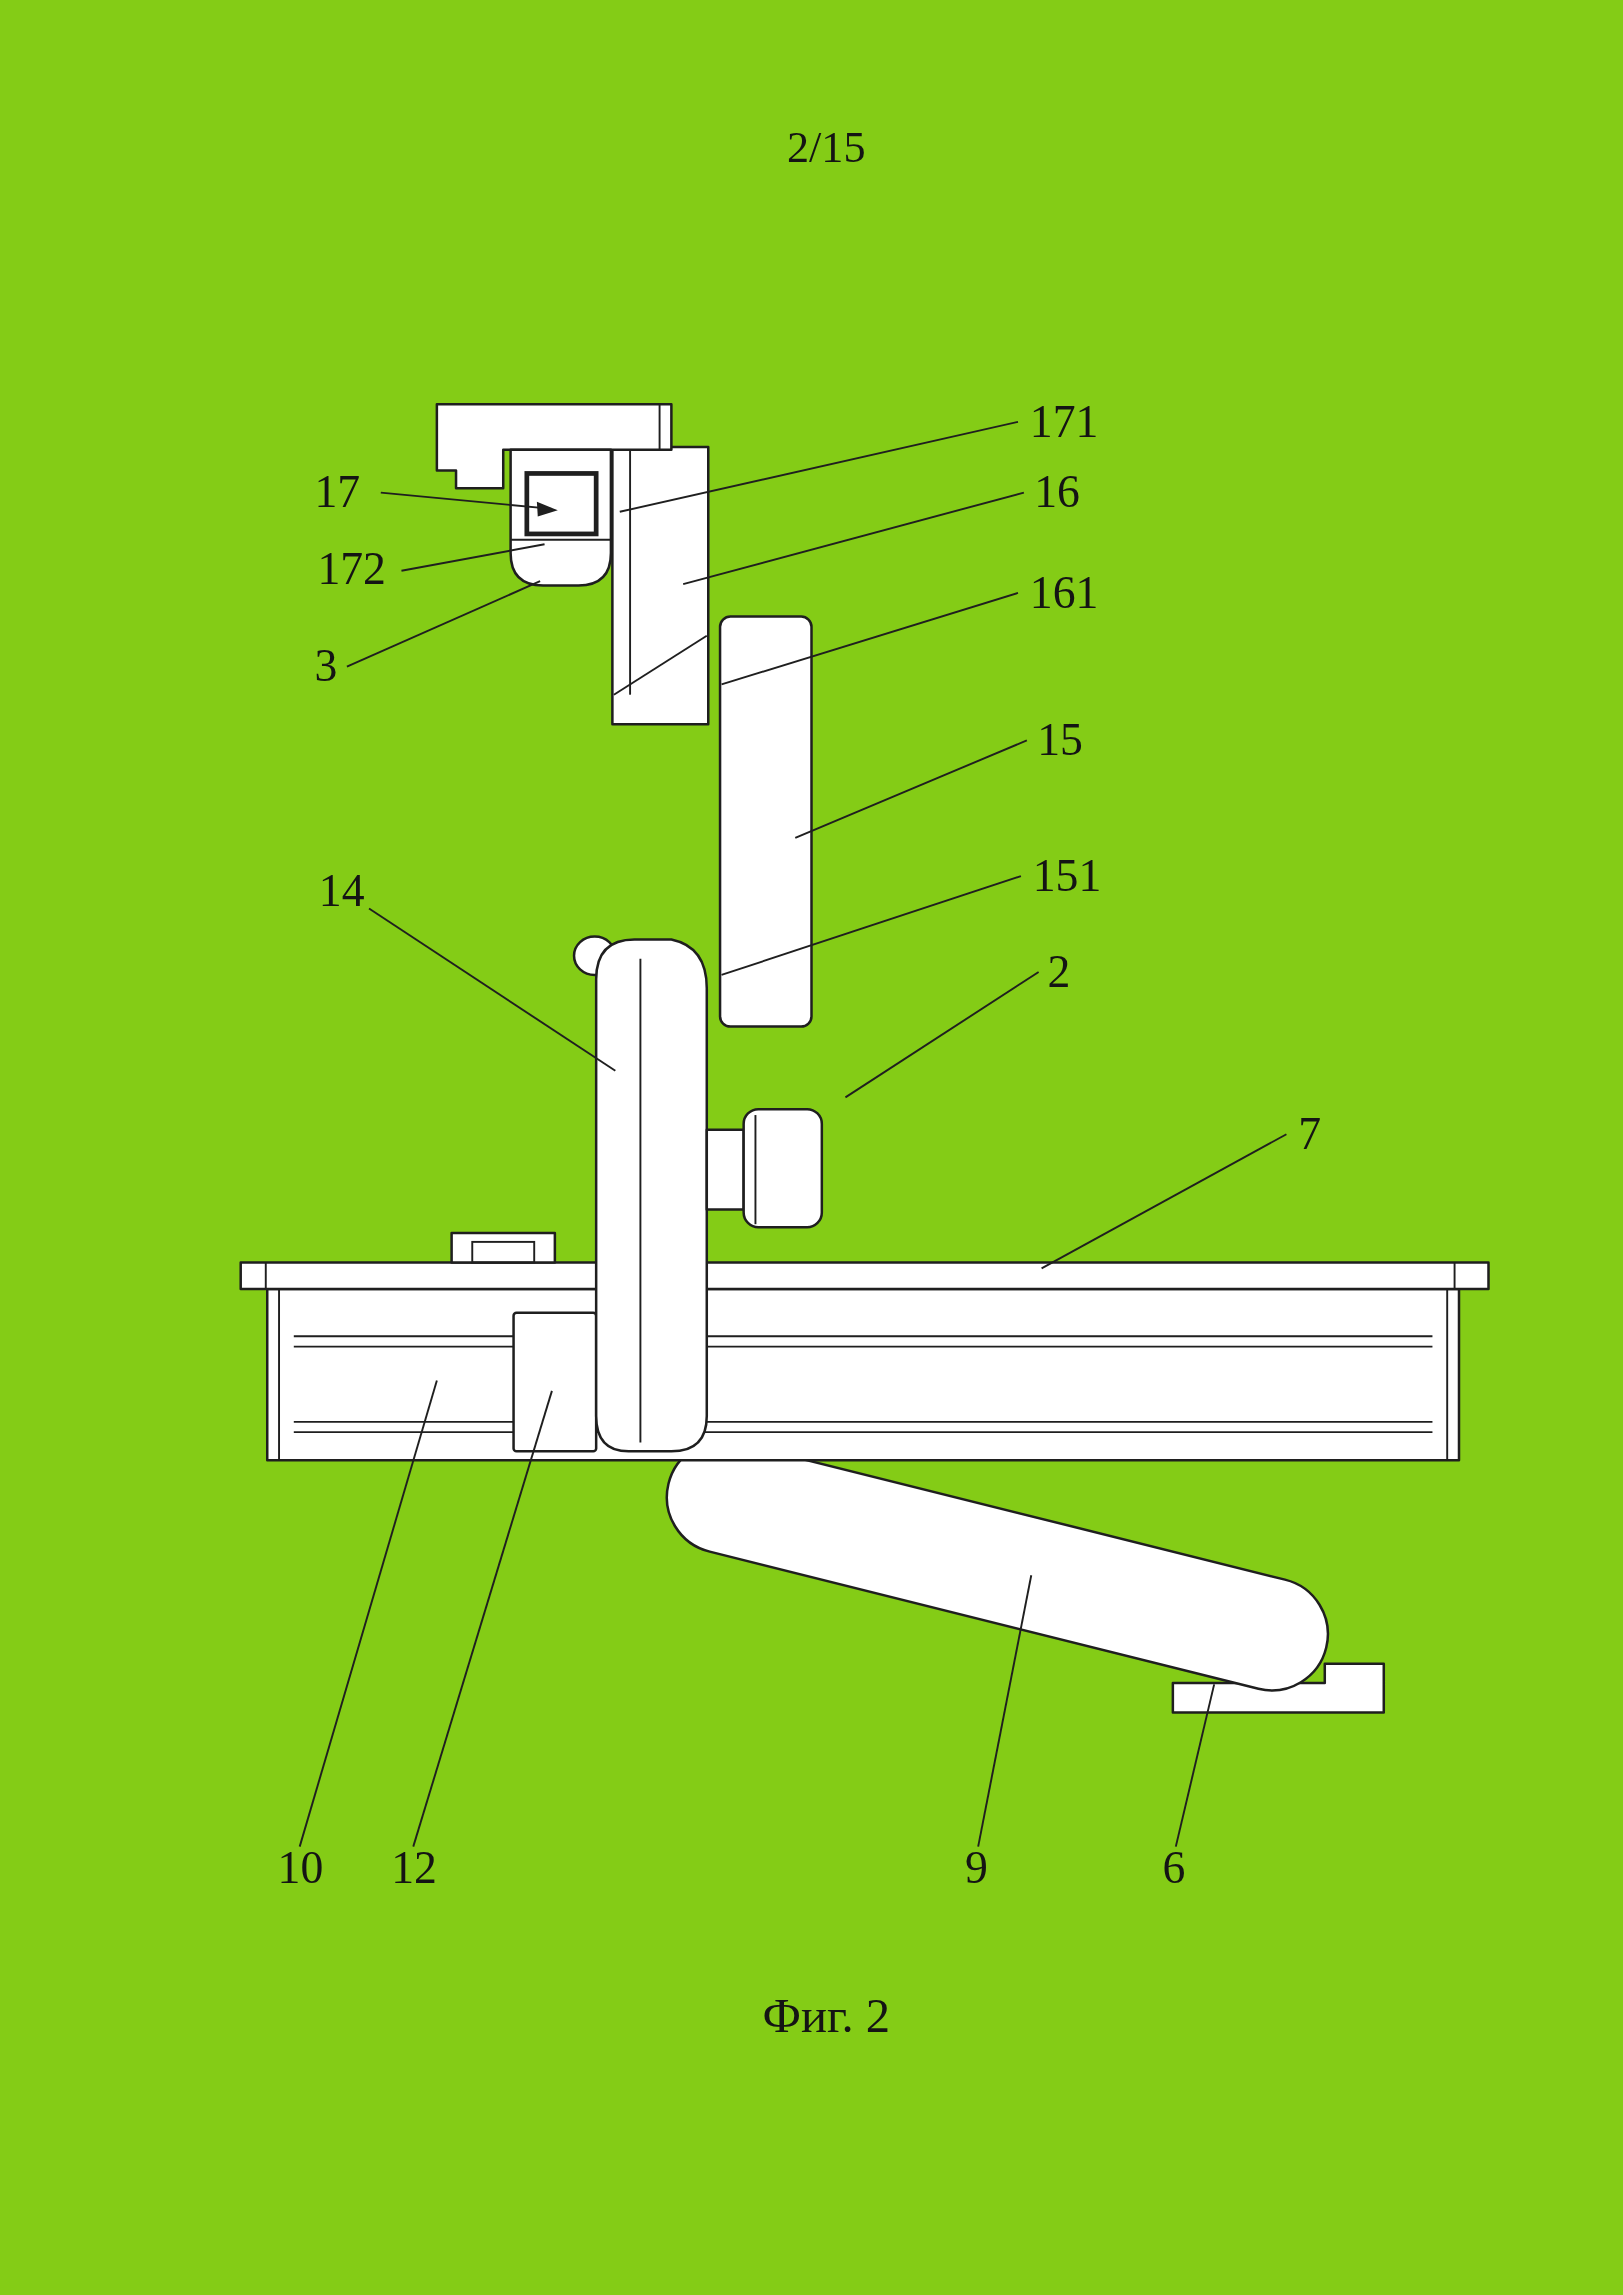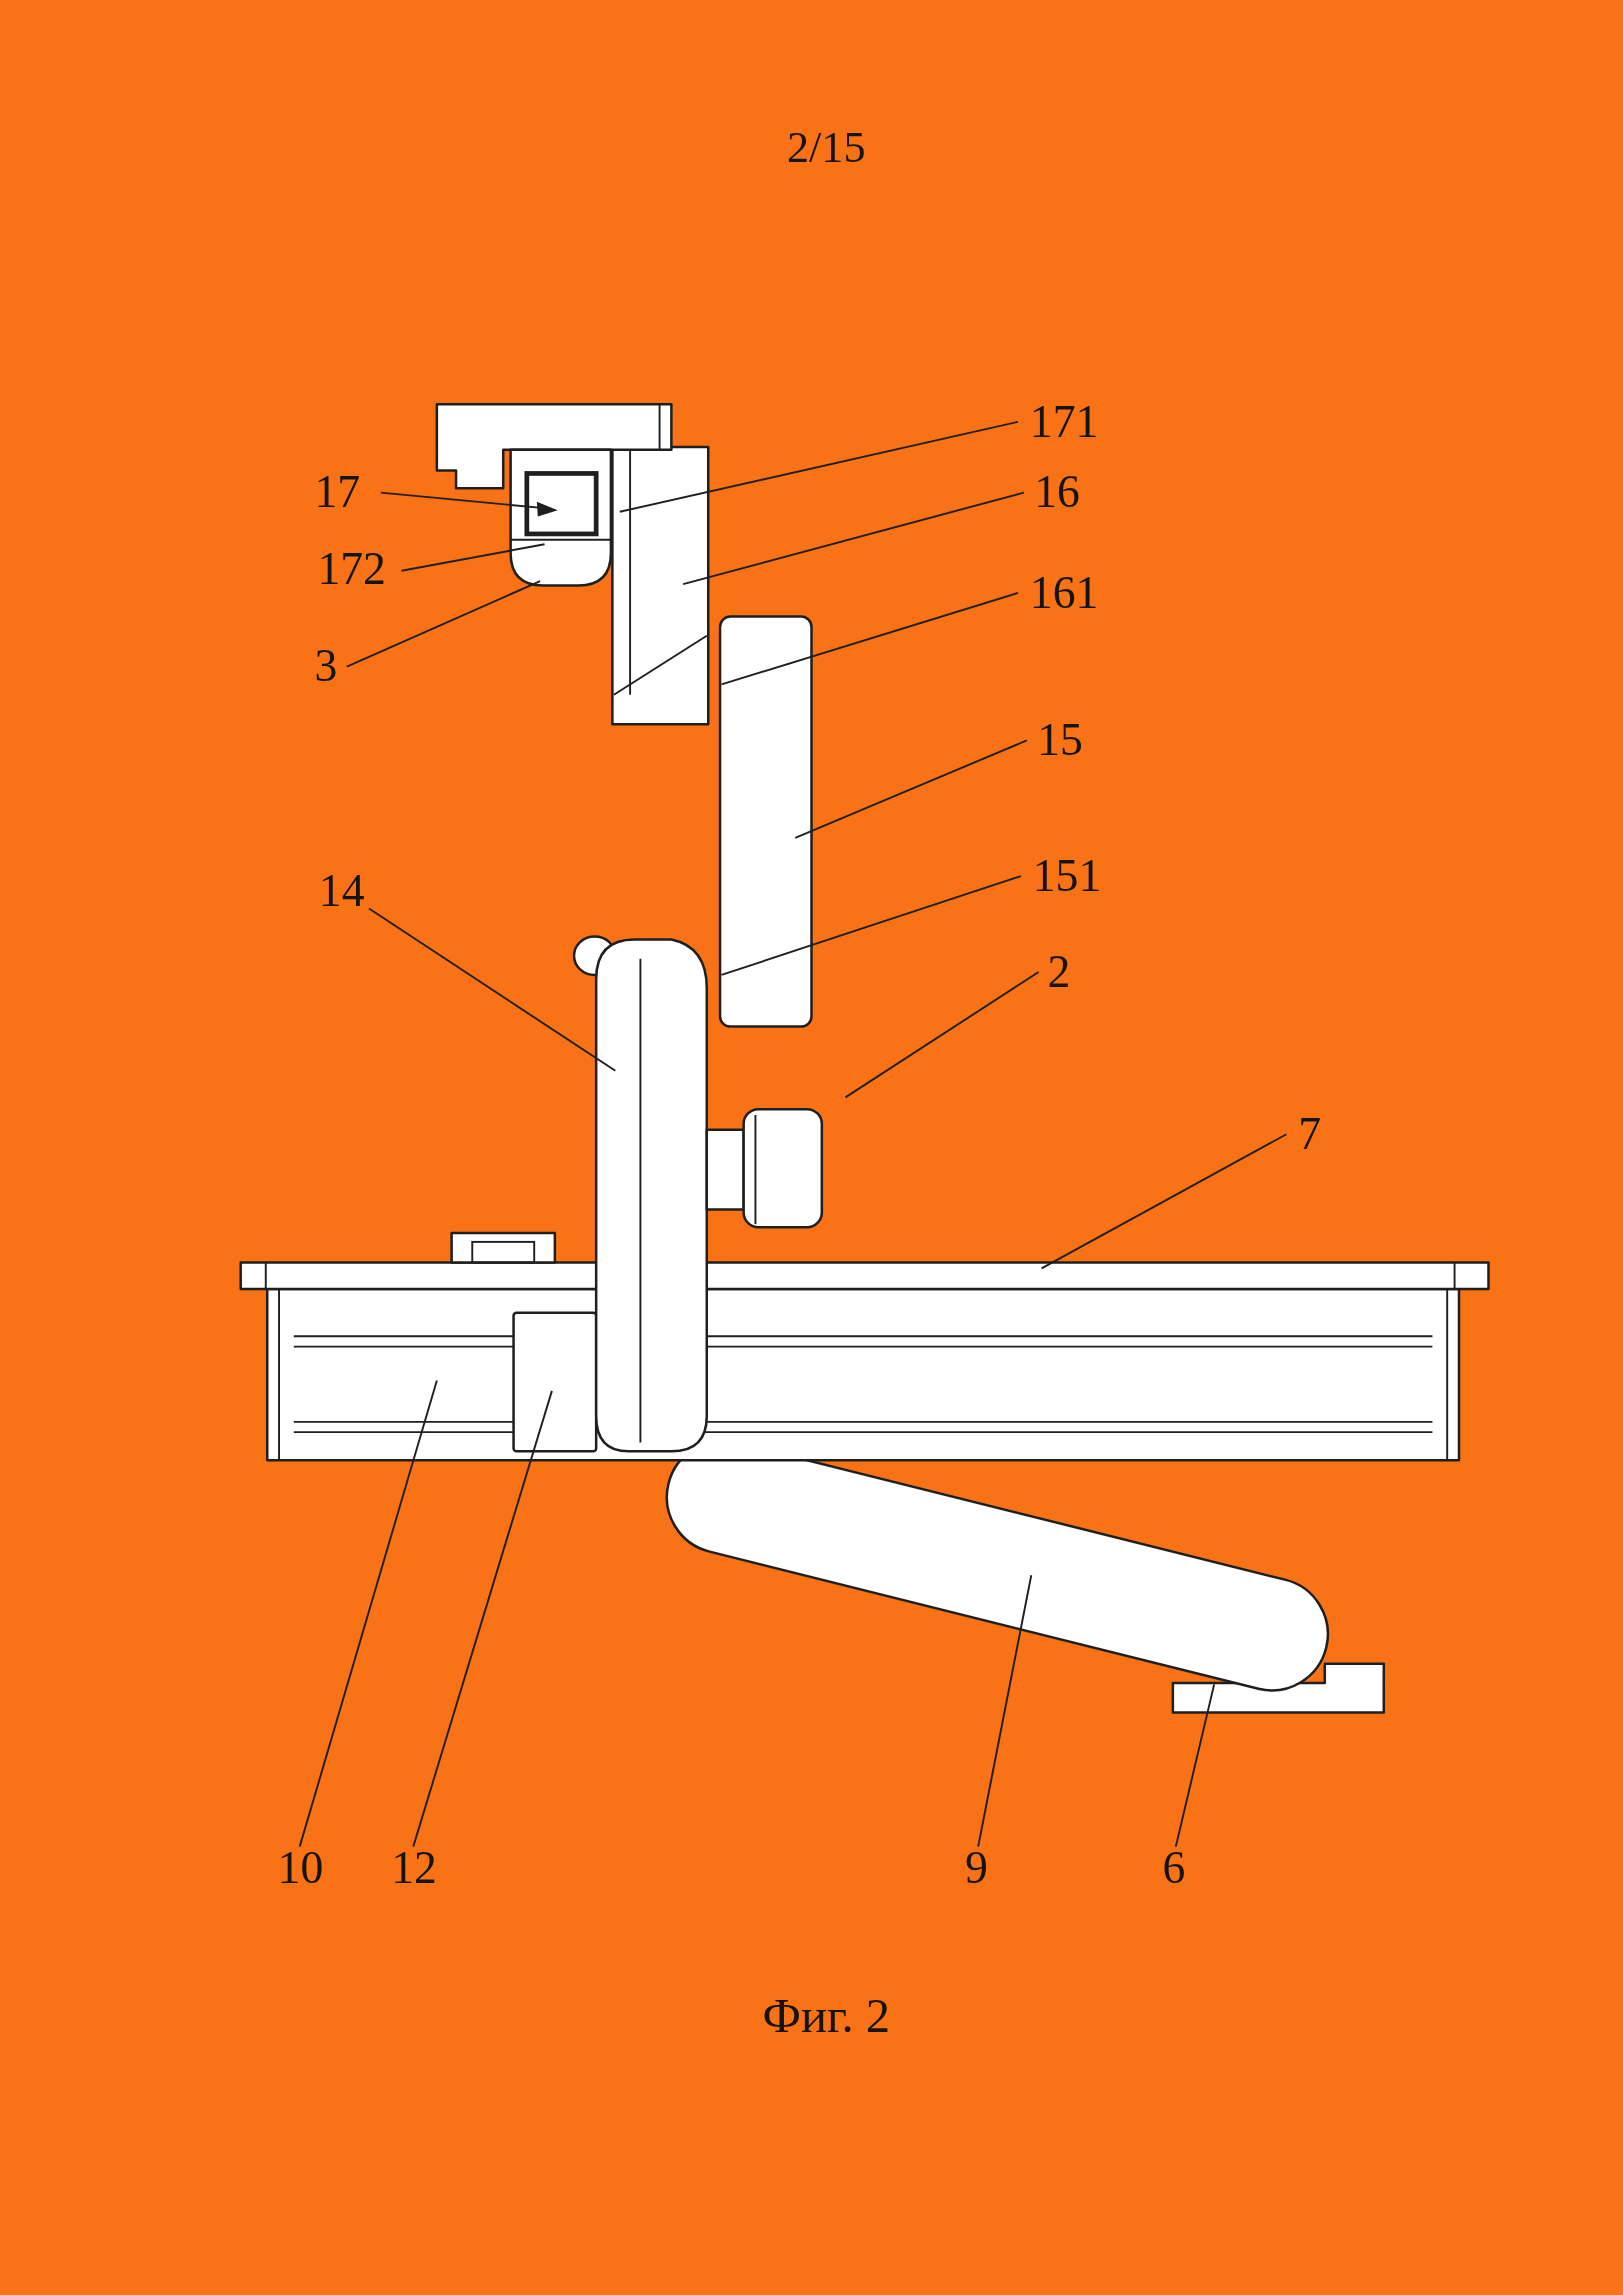--- a/index.html
+++ b/index.html
@@ -3,21 +3,21 @@
 <meta charset="utf-8">
 <style>
   html, body {
     margin: 0;
     padding: 0;
     background: #ffffff;
   }
   .page {
     width: 1623px;
     height: 2295px;
-    background: #f97316;
+    background: #84cc16;
     position: relative;
     overflow: hidden;
   }
   svg {
     display: block;
   }
   .ref-text {
     font-family: "Liberation Serif", serif;
     font-size: 31px;
     fill: #141414;

